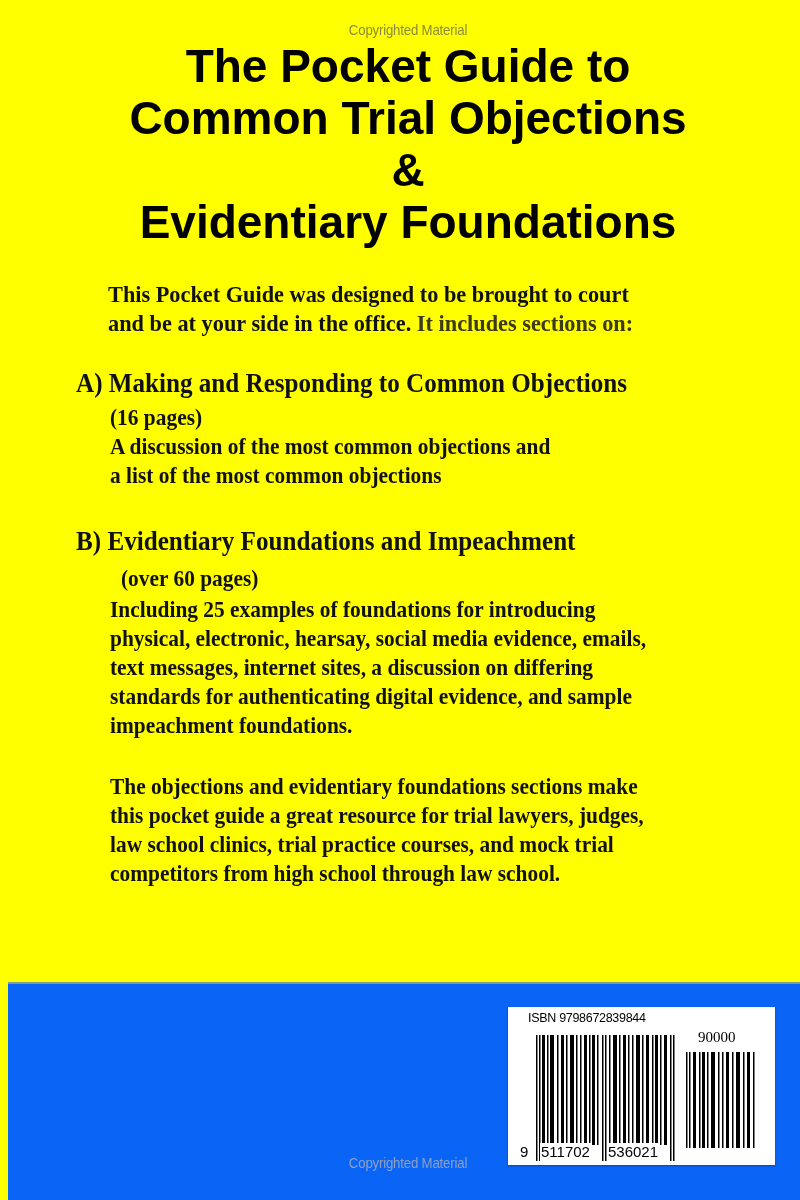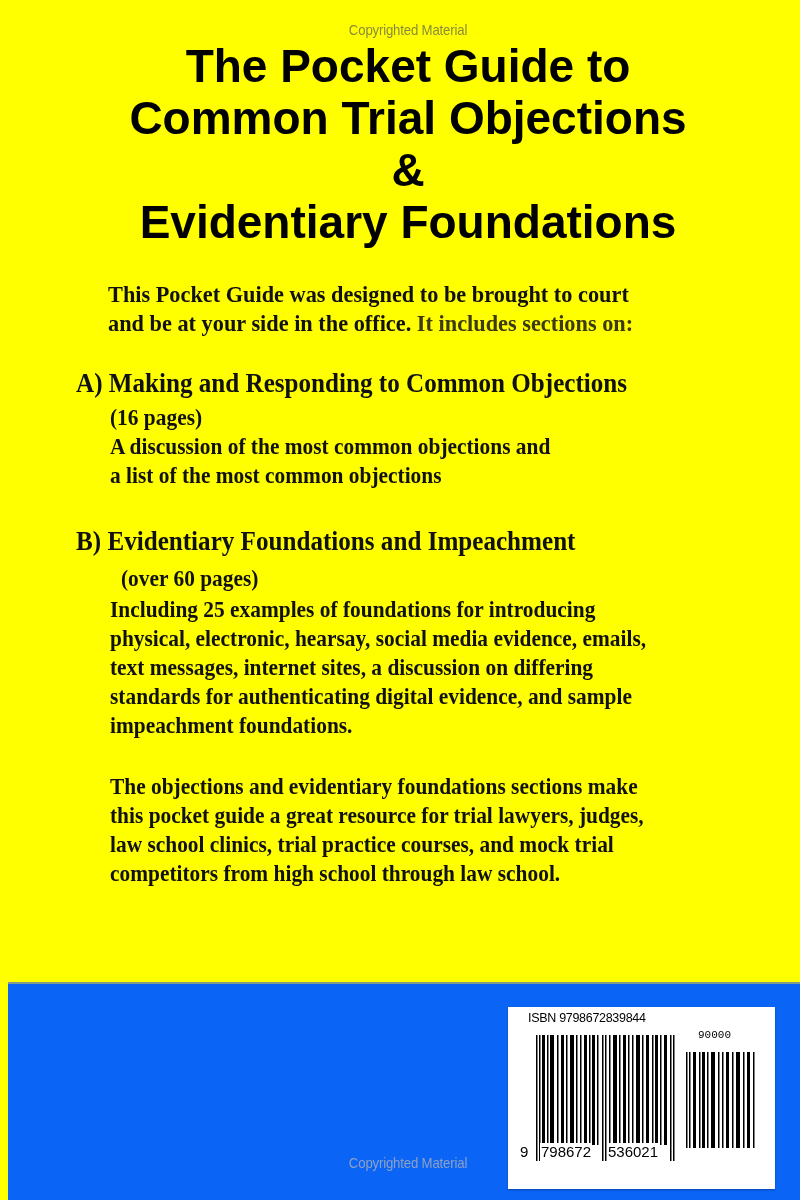--- a/index.html
+++ b/index.html
@@ -81,21 +81,21 @@
       transform-origin: left center;
     }
     .body-line {
       font-size: 23px;
       transform: scaleX(0.93);
       transform-origin: left center;
     }
     .barcode-box {
       position: absolute;
       left: 500px; top: 1007px;
-      width: 267px; height: 182px;
+      width: 267px; height: 158px;
       background: #ffffff;
       box-shadow: 0 1px 2px rgba(0,0,0,0.3);
     }
     .isbn-label {
       position: absolute;
       left: 20px; top: 4px;
       font-family: "Liberation Sans", sans-serif;
       font-size: 12.5px;
       color: #000;
       letter-spacing: -0.3px;
@@ -107,22 +107,22 @@
       width: 140px; height: 126px;
     }
     .bars-addon {
       position: absolute;
       left: 178px; top: 45px;
       width: 70px; height: 96px;
     }
     .addon-digits {
       position: absolute;
       left: 190px; top: 22px;
-      font-family: Liberation Mono, monospace;
-      font-size: 11px;
+      font-family: Liberation Serif, serif;
+      font-size: 15px;
       color: #000;
       white-space: nowrap;
     }
     .human-digits {
       position: absolute;
       top: 136px;
       font-family: "Liberation Sans", sans-serif;
       font-size: 15px;
       color: #000;
       background: #fff;
@@ -225,18 +225,18 @@
         <rect x="40" y="0" width="3" height="96"></rect>
         <rect x="46" y="0" width="1.5" height="96"></rect>
         <rect x="50" y="0" width="4" height="96"></rect>
         <rect x="57" y="0" width="1.5" height="96"></rect>
         <rect x="61" y="0" width="3" height="96"></rect>
         <rect x="67" y="0" width="1.5" height="96"></rect>
       </g>
     </svg>
 
     <div class="human-digits" style="left:11px;">9</div>
-    <div class="human-digits" style="left:32px;">798672</div>
+    <div class="human-digits" style="left:32px;">511702</div>
     <div class="human-digits" style="left:99px;">536021</div>
   </div>
 
   <div class="copyright bottom">Copyrighted Material</div>
 </div>
 
 </body></html>

